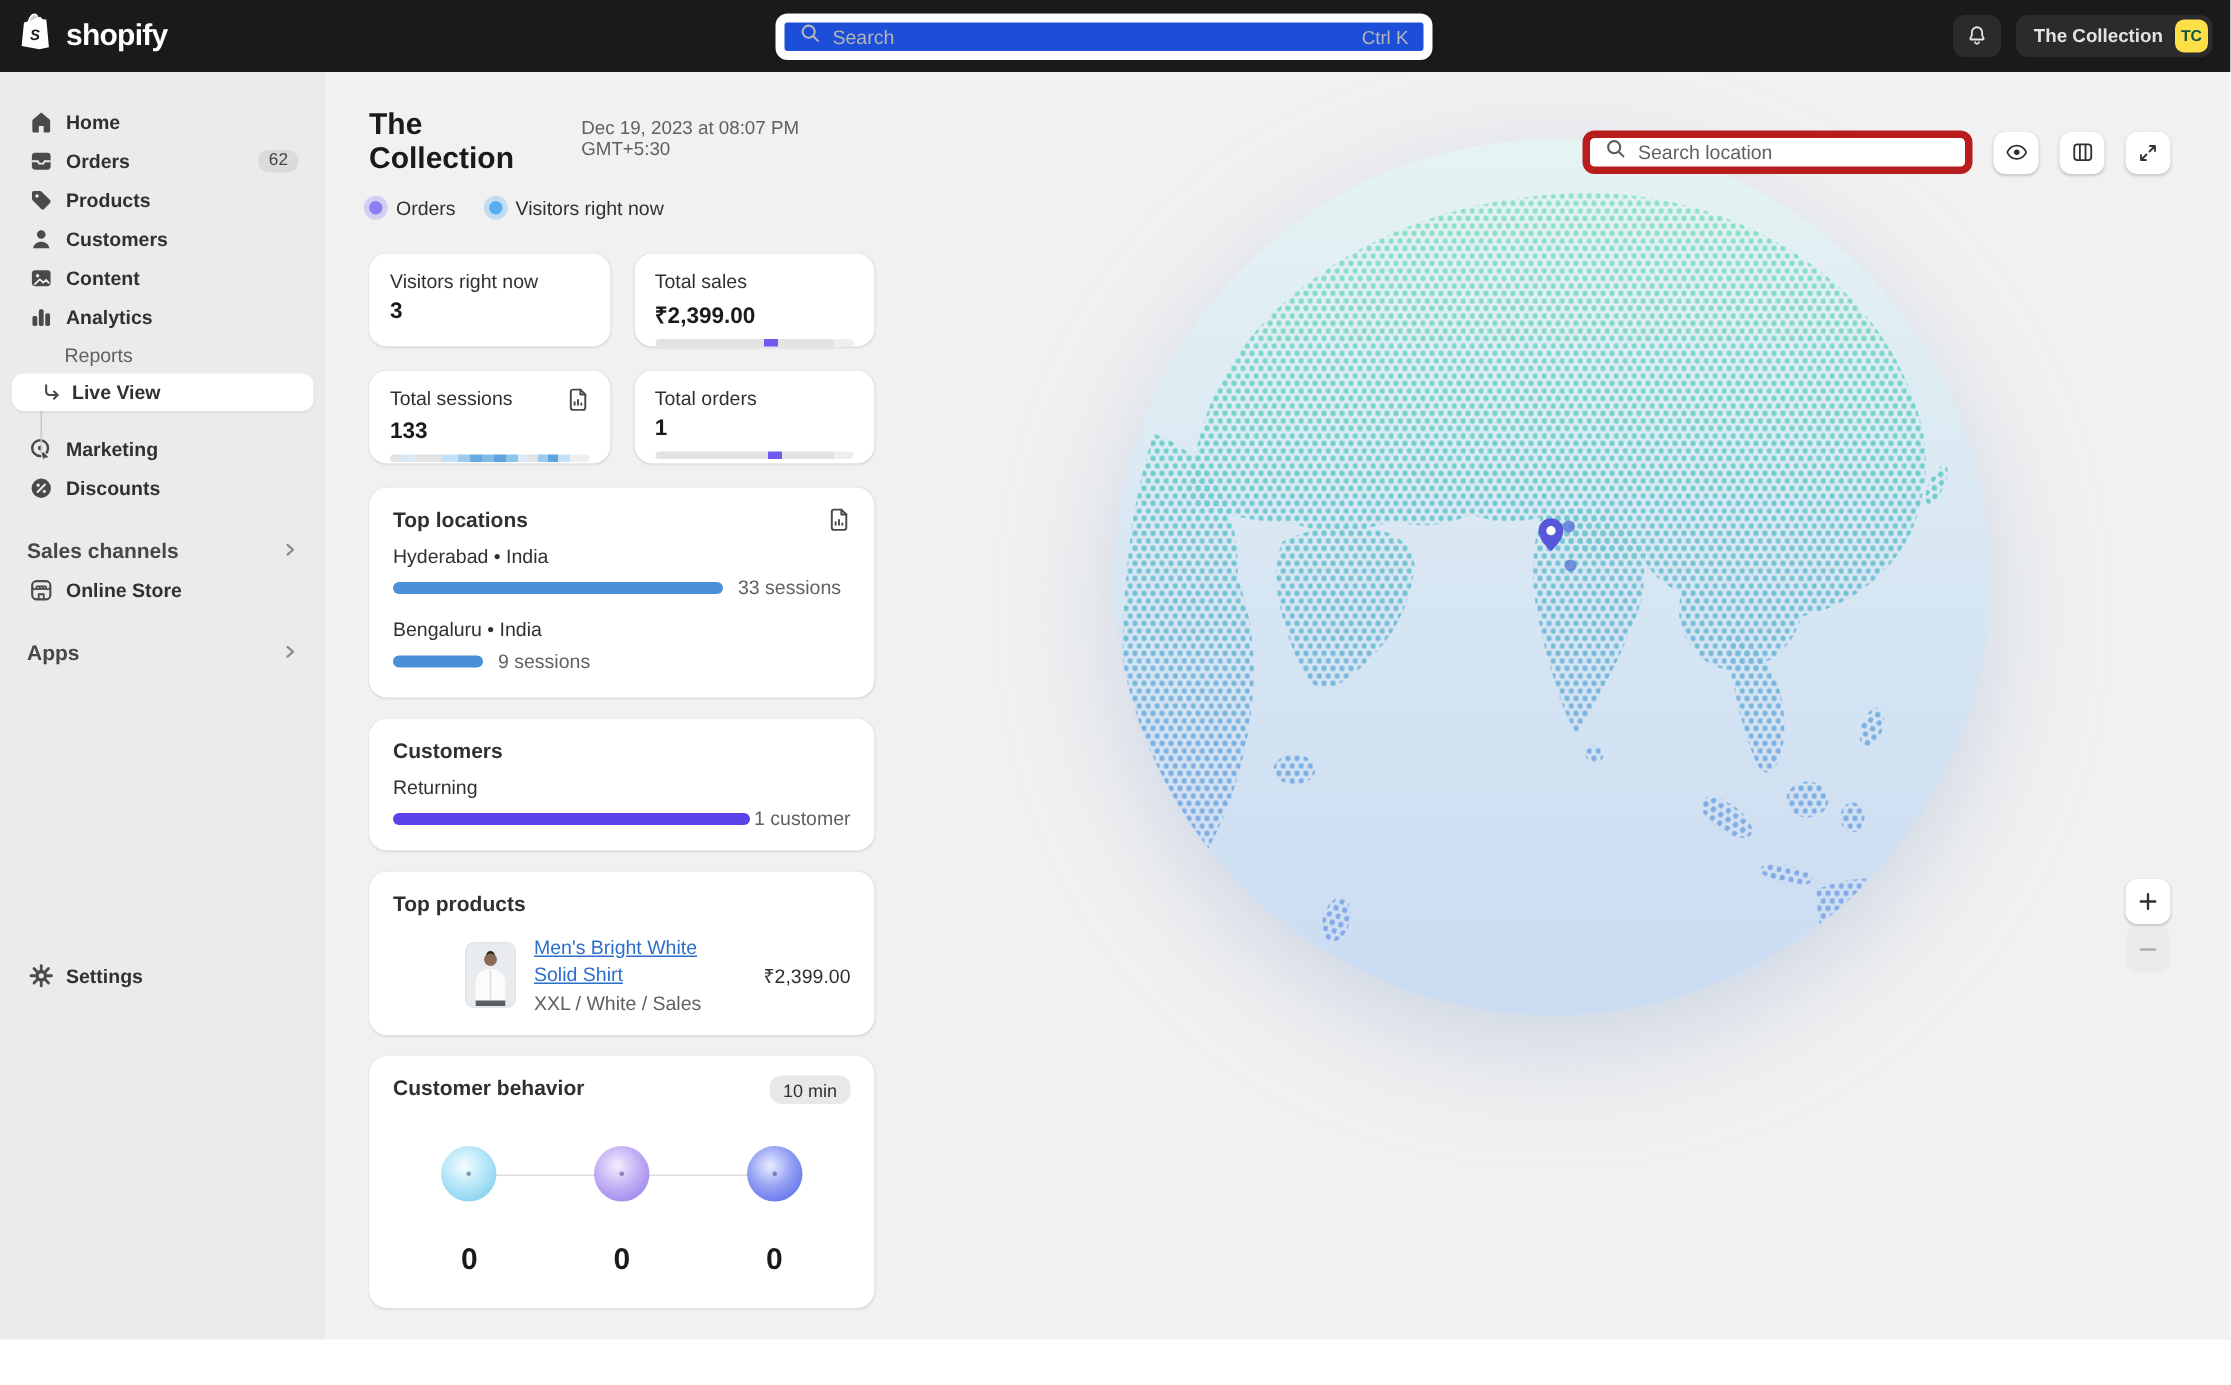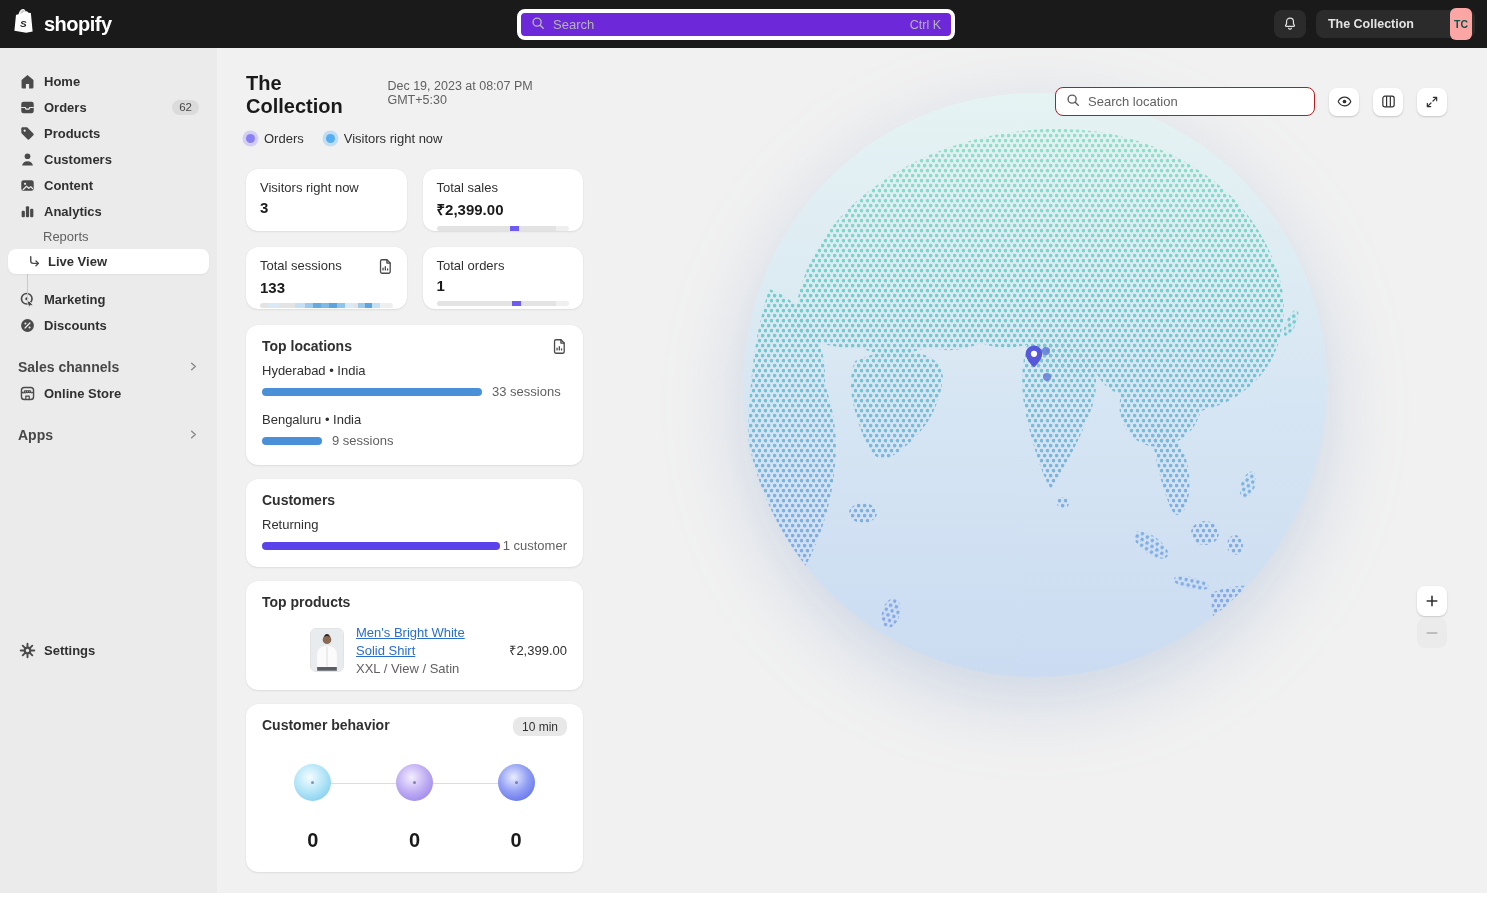--- a/index.html
+++ b/index.html
@@ -5,35 +5,35 @@
   * { margin:0; padding:0; box-sizing:border-box; }
   html,body { width:1487px; height:923px; overflow:hidden;
     font-family:"Liberation Sans", sans-serif; background:#ffffff; }
 
   
   .topbar { height:48px; background:#1a1a1a; display:flex; align-items:center;
     padding:0 12px; position:relative; }
   .brand { display:flex; align-items:center; gap:6px; width:205px; }
   .brand-word { color:#fff; font-size:20px; font-weight:bold; letter-spacing:-0.5px; }
   .top-search { position:absolute; left:517px; width:438px; height:31px; top:9px;
-    background:#6d28d9; border:4px solid #ffffff; border-radius:8px;
+    background:#1d4ed8; border:6px solid #ffffff; border-radius:8px;
     display:flex; align-items:center; padding:0 10px; gap:8px; }
   .top-search input { flex:1; background:transparent; border:none; outline:none;
     color:#e3e3e3; font-size:13px; }
   .top-search input::placeholder { color:#b5b5b5; }
   .kbd-hint { color:#b5b5b5; font-size:12.5px; white-space:nowrap; }
   .top-right { margin-left:auto; display:flex; align-items:center; gap:10px; }
   .bell-btn { width:32px; height:28px; background:#2b2b2b; border:none; border-radius:8px;
     display:flex; align-items:center; justify-content:center; cursor:pointer; }
   .account-pill { height:28px; background:#2b2b2b; border:none; border-radius:8px;
     display:flex; align-items:center; gap:8px; padding:0 3px 0 12px; cursor:pointer; }
   .account-name { color:#e3e3e3; font-size:12.5px; font-weight:bold; }
-  .avatar { width:22px; height:32px; border-radius:6px; background:#fca5a5;
+  .avatar { width:22px; height:22px; border-radius:6px; background:#fde047;
     color:#0c5448; font-size:10.5px; font-weight:bold;
-    display:flex; align-items:center; justify-content:center;margin-left:28px; }
+    display:flex; align-items:center; justify-content:center; }
 
   
   .app { display:flex; height:845px; }
   .bottom-strip { height:30px; background:#ffffff; }
 
   
   .sidebar { width:217px; background:#ebebeb; position:relative; padding-top:20px;
     flex-shrink:0; }
   .nav-item { height:26px; margin:0 8px; padding:0 10px; border-radius:8px;
     display:flex; align-items:center; gap:8px; cursor:pointer;
@@ -137,21 +137,21 @@
   .behavior-stats { display:flex; margin-top:27px; }
   .behavior-cell { flex:1; text-align:center; }
   .behavior-num { font-size:20px; font-weight:bold; color:#1a1a1a; }
 
   
   .globe-wrap { position:absolute; left:526px; top:45px; width:584px; height:584px;
     cursor:grab; }
   .globe-wrap svg { filter:drop-shadow(0 22px 38px rgba(120,150,200,.30)); }
   .map-controls { position:absolute; top:39px; right:40px; display:flex;
     align-items:center; gap:14px; }
-  .loc-search { width:260px; height:29px; background:#fff; border:1px solid #b91c1c;
+  .loc-search { width:260px; height:29px; background:#fff; border:5px solid #b91c1c;
     border-radius:8px; display:flex; align-items:center; gap:8px; padding:0 10px; }
   .loc-search input { flex:1; border:none; outline:none; font-size:13px; color:#303030;
     background:transparent; }
   .loc-search input::placeholder { color:#616161; }
   .map-btn { width:30px; height:28px; background:#fff; border:none; border-radius:8px;
     box-shadow:0 1px 2px rgba(0,0,0,.18); display:flex; align-items:center;
     justify-content:center; color:#303030; cursor:pointer; }
   .zoom-stack { position:absolute; top:538px; right:40px; display:flex;
     flex-direction:column; gap:2px; }
   .zoom-btn { width:30px; height:30px; background:#fff; border:none; border-radius:8px;
@@ -558,21 +558,21 @@
               <rect width="34" height="44" fill="#e9ecee"></rect>
               <circle cx="17" cy="11" r="4.6" fill="#8a6a55"></circle>
               <path d="M14 8.2c0-2 1.4-3.2 3-3.2s3 1.2 3 3.2c-1-.9-2-1.2-3-1.2s-2 .3-3 1.2z" fill="#2e2420"></path>
               <path d="M6.5 44V27c0-5.5 4.5-9.5 10.5-9.5S27.5 21.5 27.5 27v17z" fill="#fbfbfb"></path>
               <path d="M6.5 44V40h21v4z" fill="#5a5f66"></path>
               <path d="M17 18.5v21" stroke="#dcdcdc" stroke-width="1"></path>
             </svg>
           </div>
           <div class="product-info">
             <div><a class="product-link">Men's Bright White Solid Shirt</a></div>
-            <div class="product-variant">XXL / View / Satin</div>
+            <div class="product-variant">XXL / White / Sales</div>
           </div>
           <div class="product-price">₹2,399.00</div>
         </div>
       </div>
 
       <div class="card behavior-card">
         <div class="card-title-row">
           <span class="card-title">Customer behavior</span>
           <span class="time-badge">10 min</span>
         </div>

